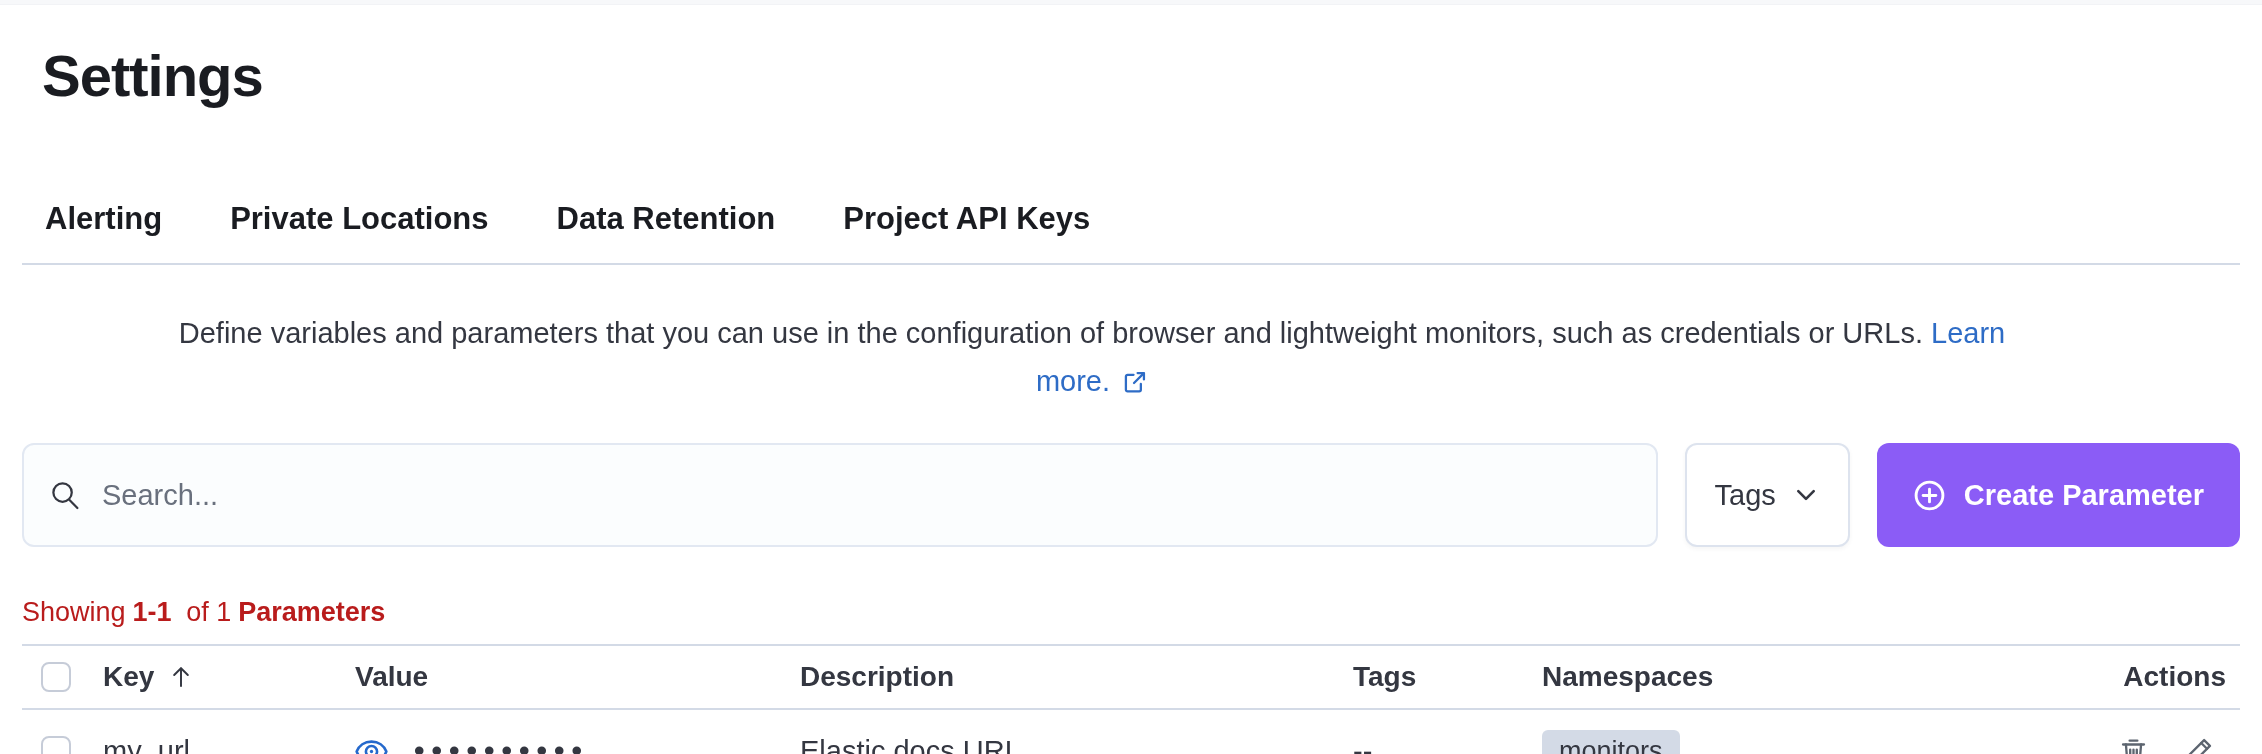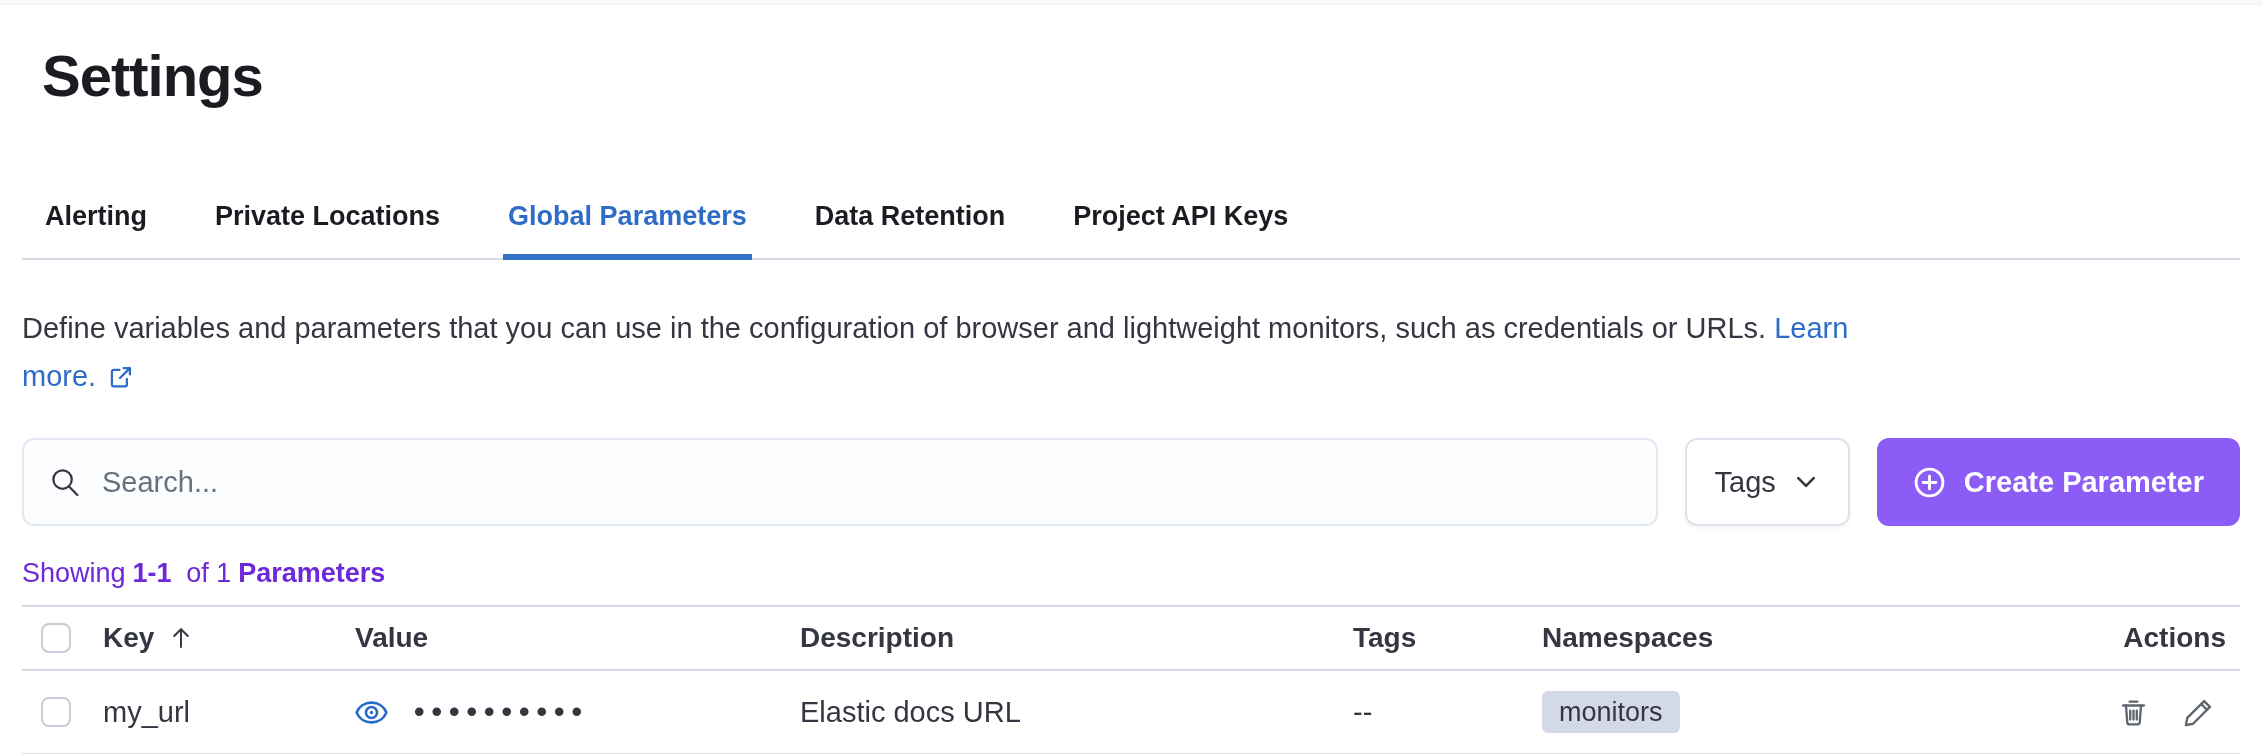--- a/index.html
+++ b/index.html
@@ -19,40 +19,40 @@
     letter-spacing: -1px; color: #1a1c21;
   }
 
   
   .tabs {
     display: flex; gap: 58px; align-items: flex-end;
     margin-top: 92px; padding-left: 18px;
     border-bottom: 2px solid #d3dae6;
   }
   .tab {
-    font-size: 27px; font-weight: 700; color: #1a1c21;
+    font-size: 31px; font-weight: 700; color: #1a1c21;
     padding: 0 5px 22px 5px; cursor: pointer;
     border-bottom: 6px solid transparent; margin-bottom: -2px;
     white-space: nowrap;
   }
   .tab.active { color: #2e6cc6; border-bottom-color: #3173c9; }
 
   
   .description {
     margin-top: 44px; max-width: 2140px;
     font-size: 29px; line-height: 48px; color: #343741;
   }
   .description a, .desc-link {
     color: #2e6cc6; text-decoration: none; cursor: pointer;
   }
-  .desc-line { display: block; }
+  .desc-line { display: block; text-align: center; }
   .external-icon { display: inline-block; vertical-align: -4px; margin-left: 12px; }
 
   
-  .toolbar { display: flex; gap: 27px; margin-top: 38px; align-items: stretch; height: 88px; }
+  .toolbar { display: flex; gap: 27px; margin-top: 38px; align-items: stretch; height: 104px; }
   .search-box {
     flex: 1; display: flex; align-items: center; gap: 22px;
     background: #fbfdfe; border: 2px solid #e2e8f2; border-radius: 12px;
     padding: 0 26px;
   }
   .search-box .placeholder { color: #69707d; font-size: 29px; }
   .tags-button {
     display: flex; align-items: center; gap: 16px;
     background: #fff; border: 2px solid #dde3ee; border-radius: 12px;
     padding: 0 28px; cursor: pointer;
@@ -61,21 +61,21 @@
   }
   .create-button {
     display: flex; align-items: center; gap: 18px;
     background: #8b5cf6; border: none; border-radius: 12px;
     padding: 0 36px; cursor: pointer;
     font-size: 29px; font-weight: 600; color: #fff;
     font-family: inherit;
   }
 
   
-  .summary { margin-top: 32px; font-size: 27px; color: #6d28d9; }
+  .summary { margin-top: 50px; font-size: 27px; color: #b91c1c; }
   .summary b { font-weight: 700; }
   .summary span { margin-right: 7px; }
 
   
   .table { margin-top: 16px; width: 2218px; }
   .t-row { display: flex; align-items: center; }
   .t-head { height: 66px; border-top: 2px solid #d3dae6; border-bottom: 2px solid #d3dae6; }
   .t-body-row { height: 84px; border-bottom: 2px solid #dbe0ea; }
   .col-check { width: 81px; padding-left: 19px; }
   .col-key { width: 252px; }
@@ -111,21 +111,20 @@
 
 <div class="top-strip"></div>
 
 <div class="page">
 
   <h1 class="page-title">Settings</h1>
 
   <div class="tabs">
     <div class="tab">Alerting</div>
     <div class="tab">Private Locations</div>
-    <div class="tab active">Global Parameters</div>
     <div class="tab">Data Retention</div>
     <div class="tab">Project API Keys</div>
   </div>
 
   <div class="description">
     <span class="desc-line"><span>Define variables and parameters that you can use in the configuration of browser and lightweight monitors, such as credentials or URLs.</span>
       <a class="desc-link">Learn</a></span>
     <span class="desc-line"><a class="desc-link">more.</a><span class="external-icon"><svg width="26" height="26" viewBox="0 0 16 16" fill="none" stroke="#2e6cc6" stroke-width="1.4" stroke-linecap="round" stroke-linejoin="round">
             <path d="M9.6 2.5h3.9v3.9"></path>
             <path d="M13.3 2.7L7.4 8.6"></path>

